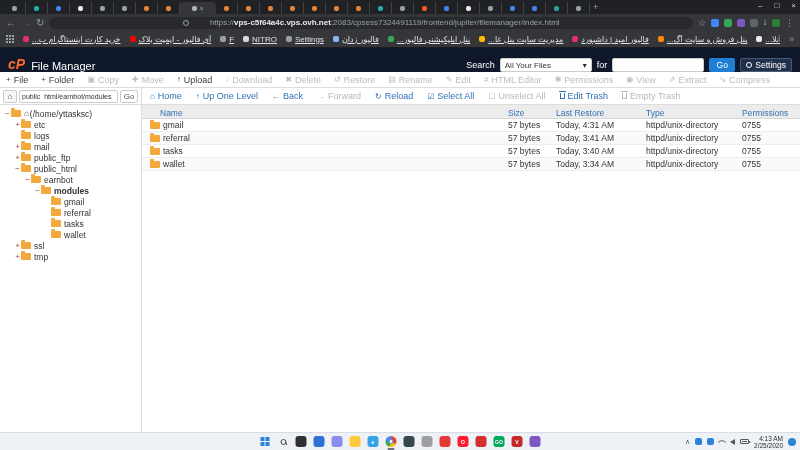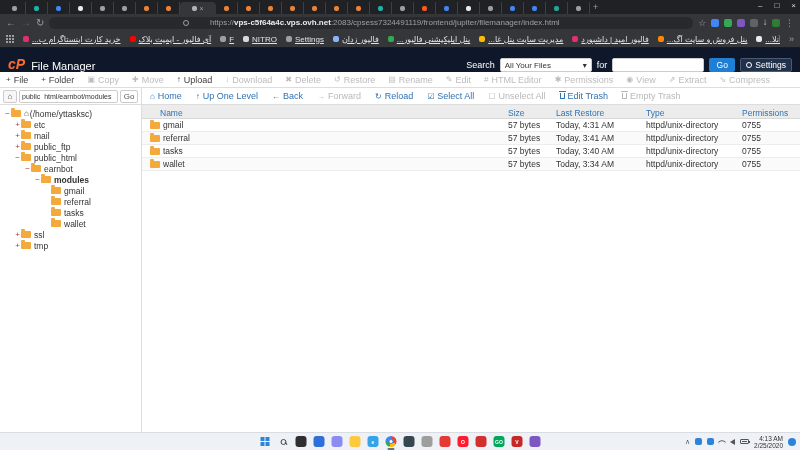--- a/index.html
+++ b/index.html
@@ -447,20 +447,26 @@
     <span class="home-ic">⌂</span>
     <span class="lbl">(/home/yttasksc)</span>
   </div>
           <div class="treeitem" style="padding-left: 14px;">
     <span class="tog">+</span>
     <span class="folder"></span>
 
     <span class="lbl">etc</span>
   </div>
           <div class="treeitem" style="padding-left: 14px;">
+    <span class="tog"></span>
+    <span class="folder"></span>
+
+    <span class="lbl">logs</span>
+  </div>
+          <div class="treeitem" style="padding-left: 14px;">
     <span class="tog">+</span>
     <span class="folder"></span>
 
     <span class="lbl">mail</span>
   </div>
           <div class="treeitem" style="padding-left: 14px;">
     <span class="tog">+</span>
     <span class="folder"></span>
 
     <span class="lbl">public_ftp</span>

